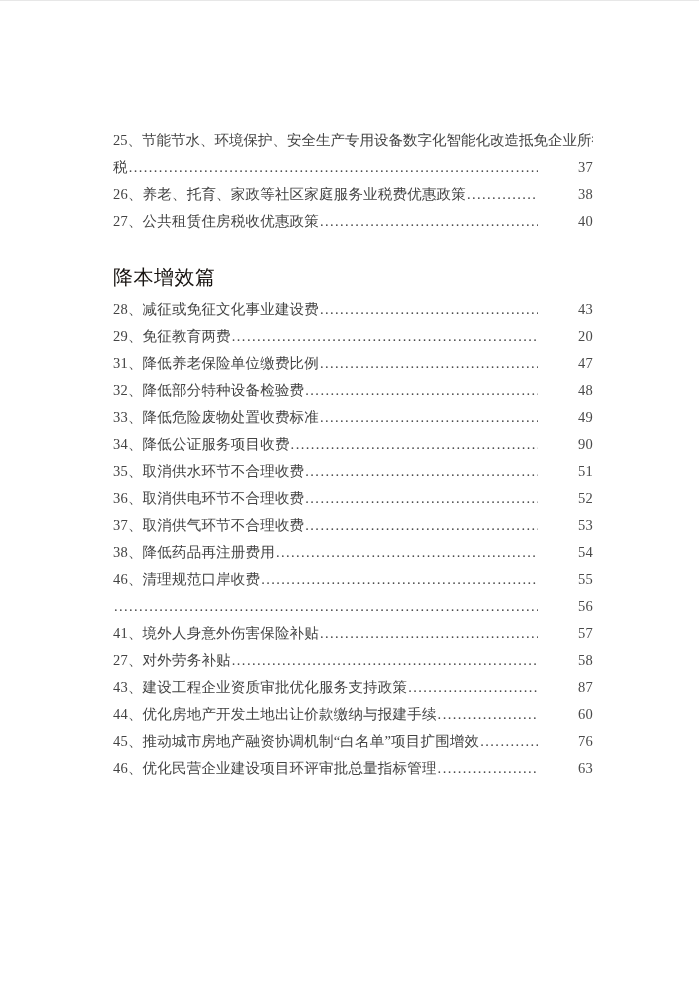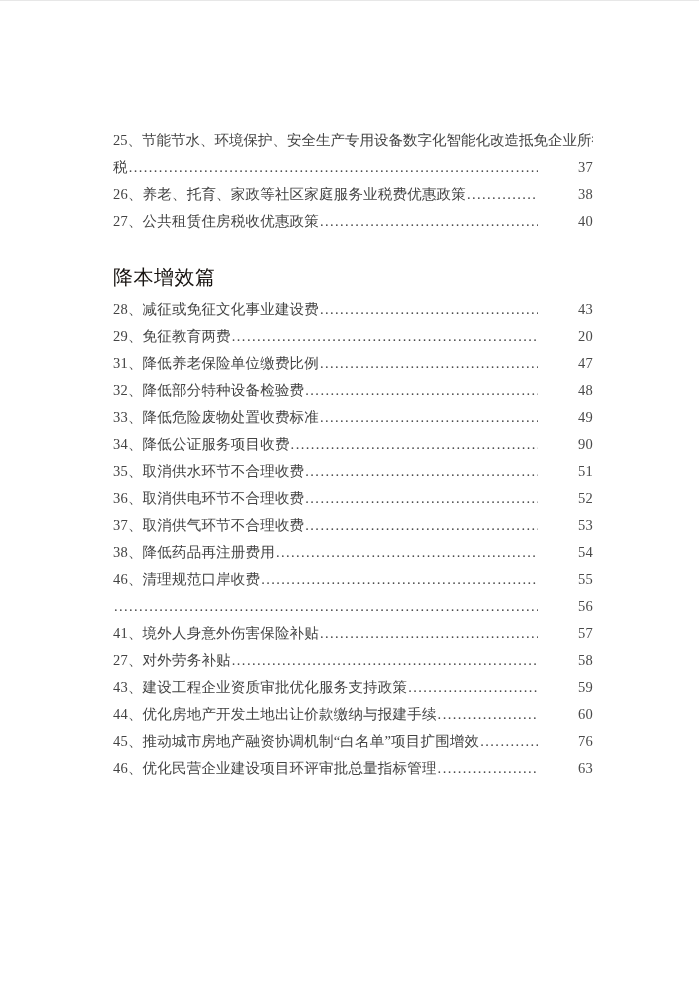--- a/index.html
+++ b/index.html
@@ -181,21 +181,21 @@
 
   <div class="toc-row">
     <span class="toc-text">27、对外劳务补贴</span>
     <span class="toc-leader"></span>
     <span class="toc-page">58</span>
   </div>
 
   <div class="toc-row">
     <span class="toc-text">43、建设工程企业资质审批优化服务支持政策</span>
     <span class="toc-leader"></span>
-    <span class="toc-page">59</span>
+    <span class="toc-page">87</span>
   </div>
 
   <div class="toc-row">
     <span class="toc-text">44、优化房地产开发土地出让价款缴纳与报建手续</span>
     <span class="toc-leader"></span>
     <span class="toc-page">60</span>
   </div>
 
   <div class="toc-row">
     <span class="toc-text">45、推动城市房地产融资协调机制“白名单”项目扩围增效</span>

